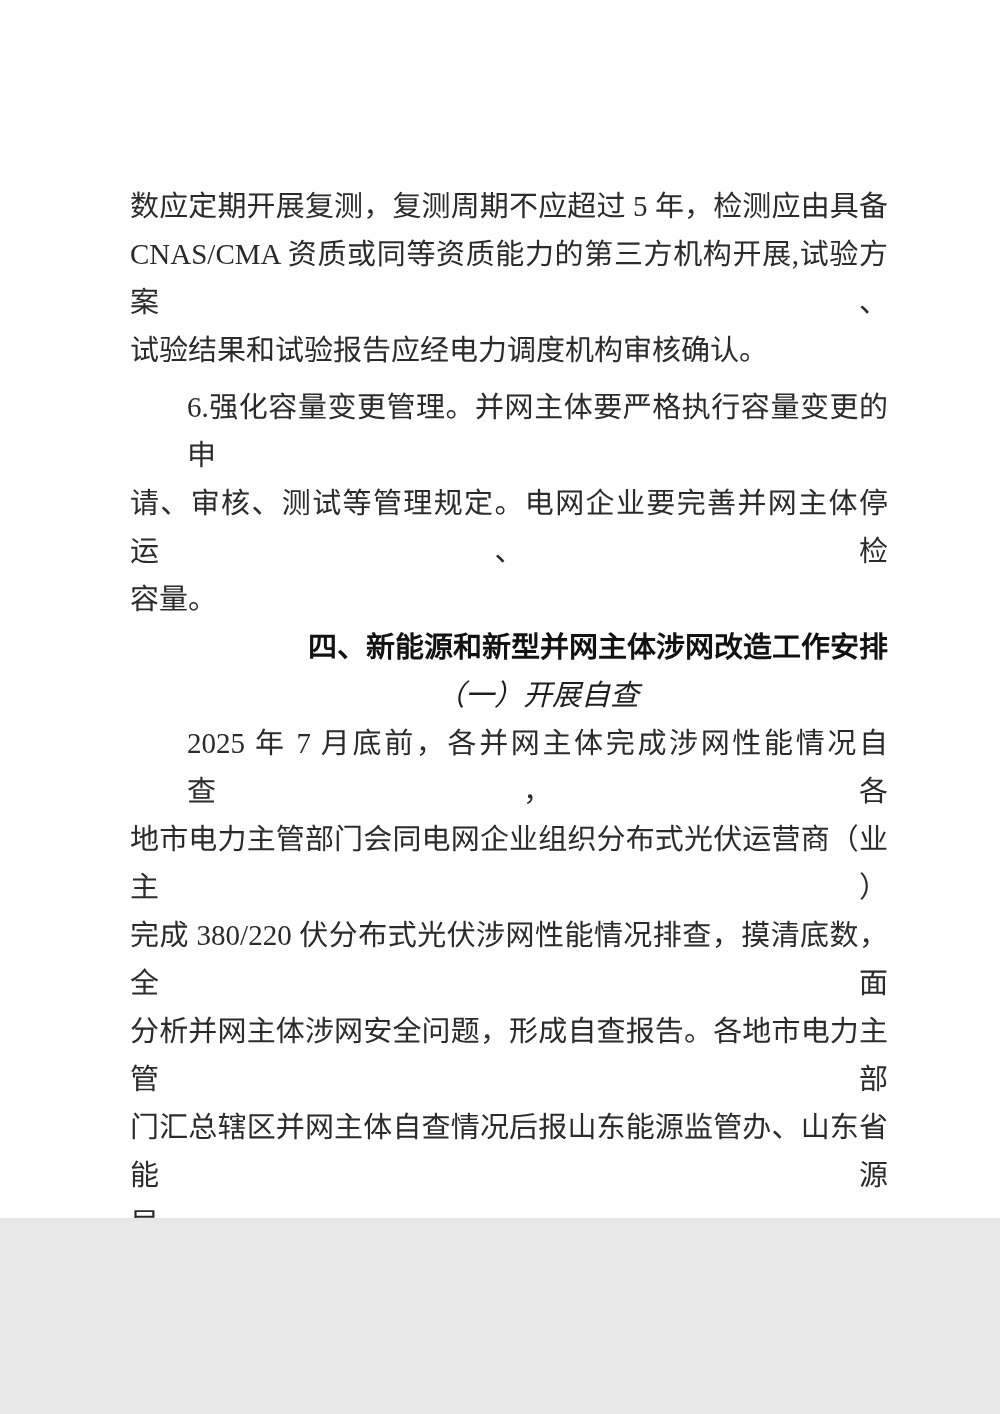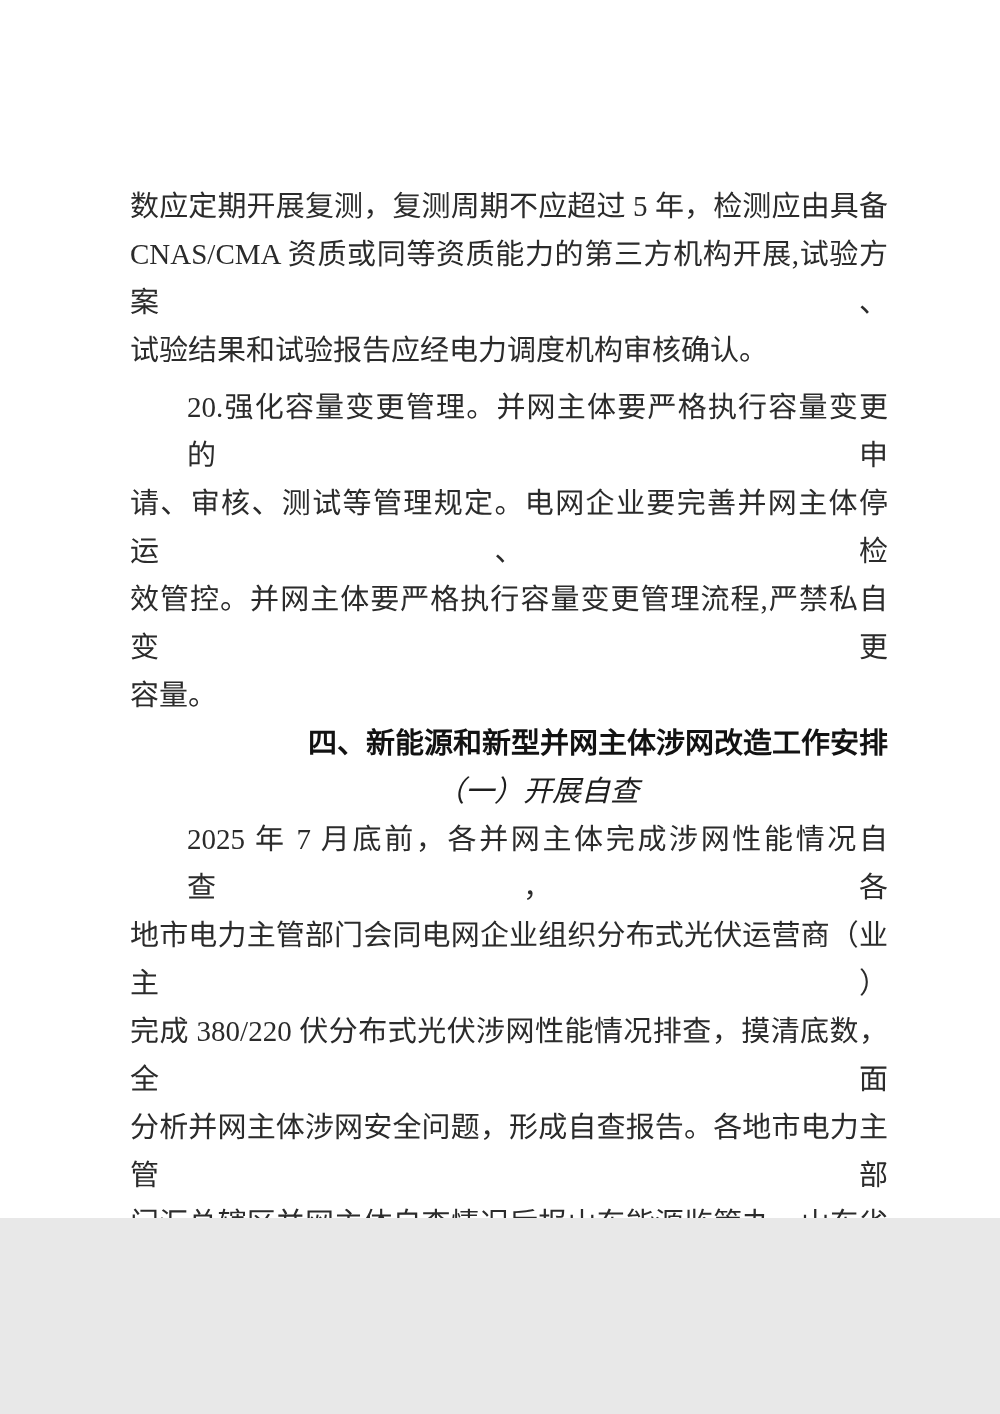--- a/index.html
+++ b/index.html
@@ -65,23 +65,22 @@
 <div class="page">
   <div class="text-block">
 
     <div class="para">
       <div class="ln">数应定期开展复测，复测周期不应超过 5 年，检测应由具备</div>
       <div class="ln">CNAS/CMA 资质或同等资质能力的第三方机构开展,试验方案、</div>
       <div class="ln last">试验结果和试验报告应经电力调度机构审核确认。</div>
     </div>
 
     <div class="para p2">
-      <div class="ln indent">20.强化容量变更管理。并网主体要严格执行容量变更的申</div>
+      <div class="ln indent">6.强化容量变更管理。并网主体要严格执行容量变更的申</div>
       <div class="ln">请、审核、测试等管理规定。电网企业要完善并网主体停运、检</div>
-      <div class="ln">效管控。并网主体要严格执行容量变更管理流程,严禁私自变更</div>
       <div class="ln last">容量。</div>
     </div>
 
     <div class="h1">四、新能源和新型并网主体涉网改造工作安排</div>
 
     <div class="h2">（一）开展自查</div>
 
     <div class="para">
       <div class="ln indent">2025 年 7 月底前，各并网主体完成涉网性能情况自查，各</div>
       <div class="ln">地市电力主管部门会同电网企业组织分布式光伏运营商（业主）</div>

